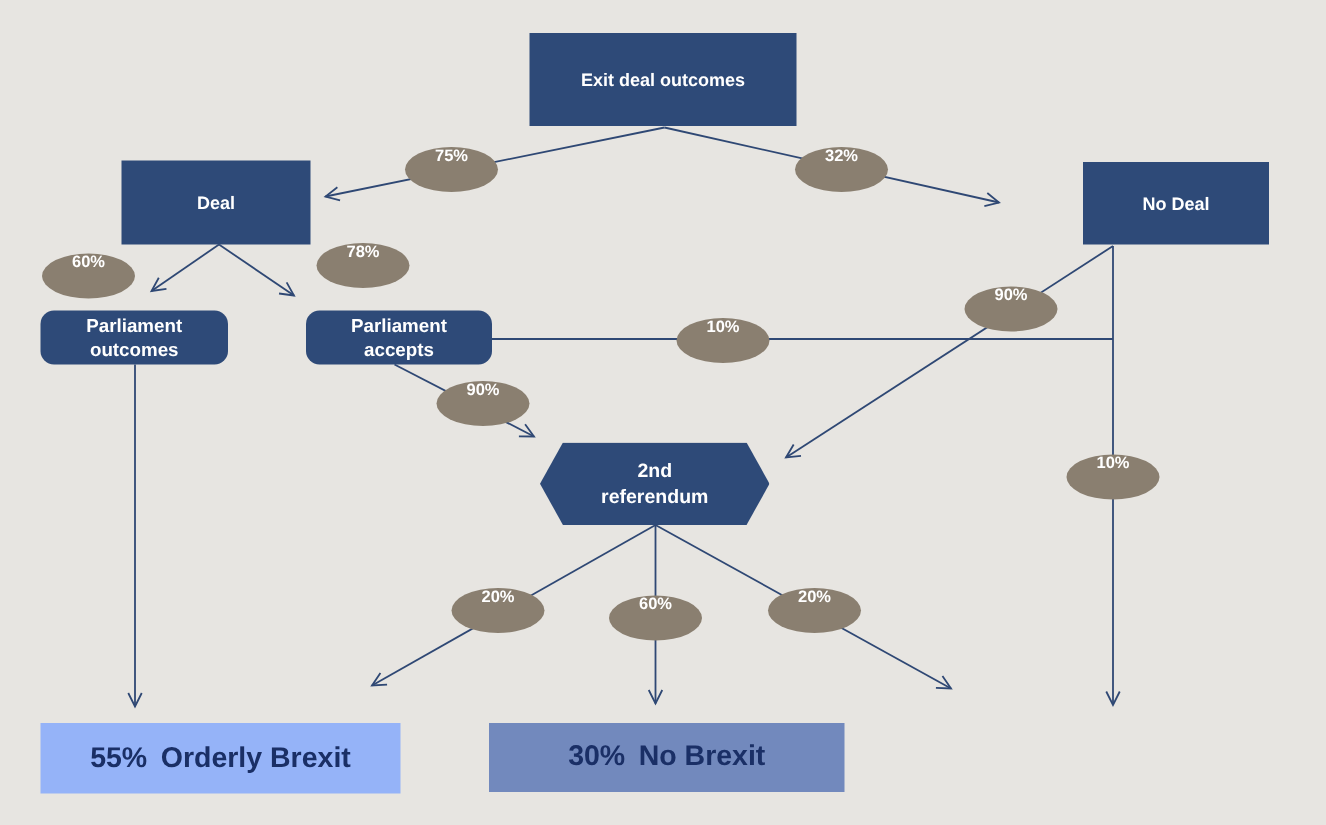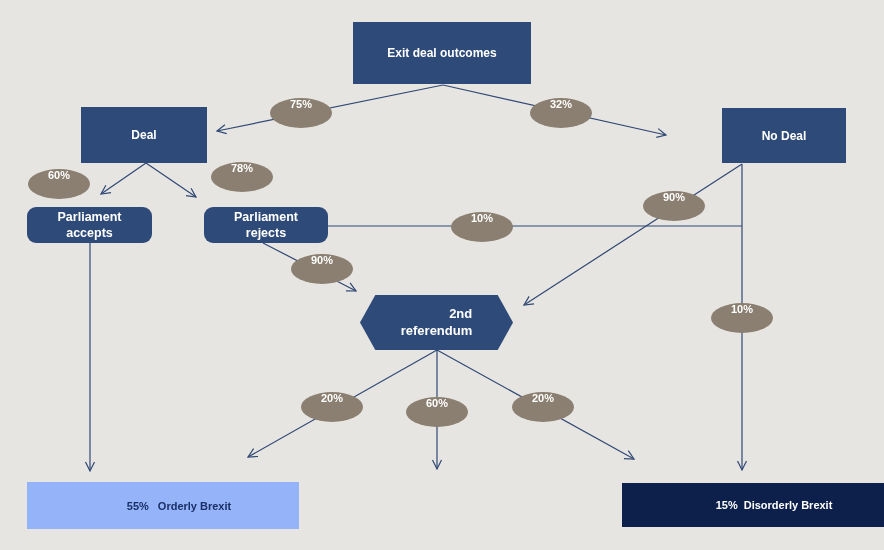--- a/index.html
+++ b/index.html
@@ -55,26 +55,25 @@
     color:#fff;
     font-weight:bold;
     font-size:11px;
     display:flex;
     align-items:flex-start;
     justify-content:center;
   }
   .outcome{
     position:absolute;
     font-weight:bold;
-    font-size:11px;
+    font-size:19px;
     display:flex;
     align-items:center;
     justify-content:center;
     color:var(--outcome-text);
-    padding-left:32px;
   }
   .outcome .prob{margin-right:9px;}
   .fs15{font-size:12px;}
   .fs13{font-size:13px;}
   .fs125{font-size:12.5px;}
 </style>
 </head>
 <body>
 
 <div class="canvas">
@@ -107,32 +106,32 @@
     <span>Deal</span>
   </div>
 
   <div class="node fs15" style="left:674px;top:108px;width:124px;height:55px;margin-left:48px;">
     <span>No Deal</span>
   </div>
 
   <div class="node rounded fs125" style="left:27px;top:207px;width:125px;height:36px;">
     <span class="stack">
       <span>Parliament</span>
-      <span>accepts</span>
+      <span>outcomes</span>
     </span>
   </div>
 
   <div class="node rounded fs125" style="left:204px;top:207px;width:124px;height:36px;">
     <span class="stack">
       <span>Parliament</span>
-      <span>rejects</span>
+      <span>accepts</span>
     </span>
   </div>
 
-  <div class="node hexagon fs13" style="left:360px;top:295px;width:153px;height:55px;text-align:right;">
+  <div class="node hexagon fs13" style="left:360px;top:295px;width:153px;height:55px;">
     <span class="stack">
       <span>2nd</span>
       <span>referendum</span>
     </span>
   </div>
 
   <div class="prob-ellipse" style="left:270px;top:98px;">
     <span>75%</span>
   </div>
   <div class="prob-ellipse" style="left:530px;top:98px;">
@@ -164,19 +163,19 @@
   </div>
   <div class="prob-ellipse" style="left:512px;top:392px;">
     <span>20%</span>
   </div>
 
   <div class="outcome" style="left:27px;top:482px;width:240px;height:47px;background:var(--orderly-fill);">
     <span class="prob">55%</span>
     <span>Orderly Brexit</span>
   </div>
 
+  <div class="outcome" style="left:326px;top:482px;width:237px;height:46px;background:var(--no-brexit-fill);">
+    <span class="prob">30%</span>
+    <span>No Brexit</span>
+  </div>
 
-  <div class="outcome" style="left:622px;top:483px;width:240px;height:44px;background:var(--disorderly-fill);color:#ffffff;">
-    <span class="prob" style="margin-right:6px;">15%</span>
-    <span>Disorderly Brexit</span>
-  </div>
 
 </div>
 
 </body></html>

